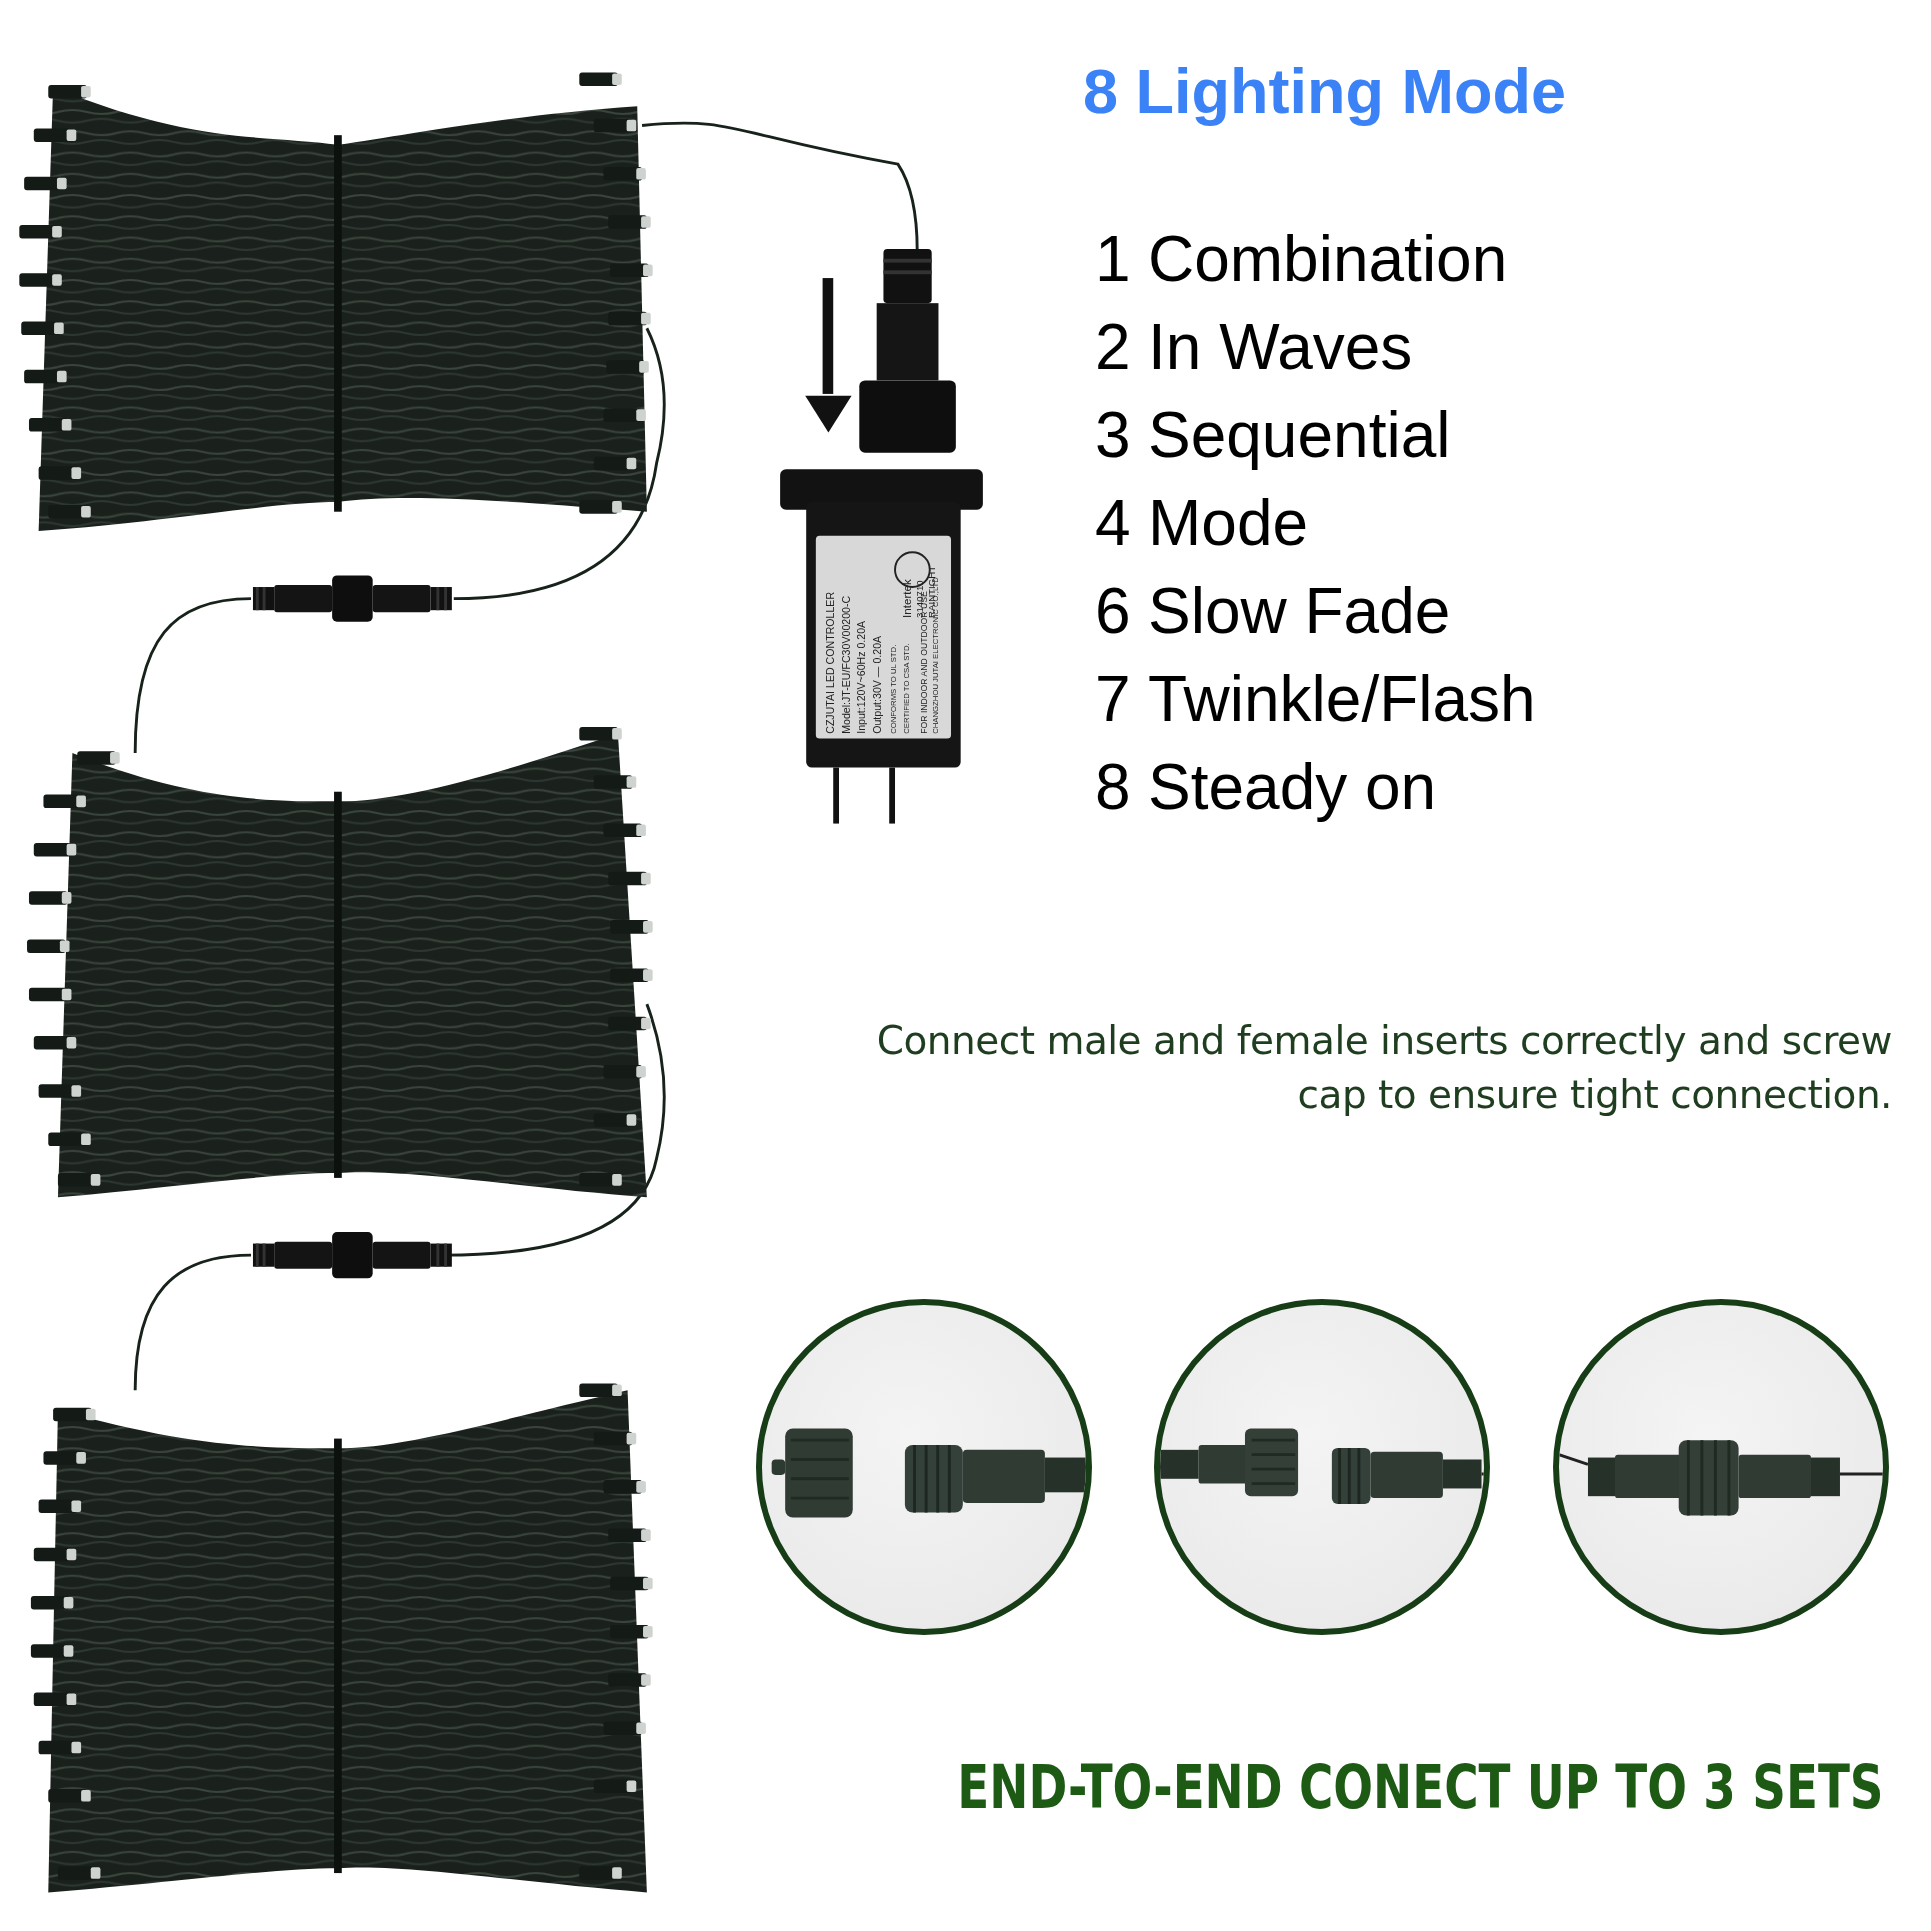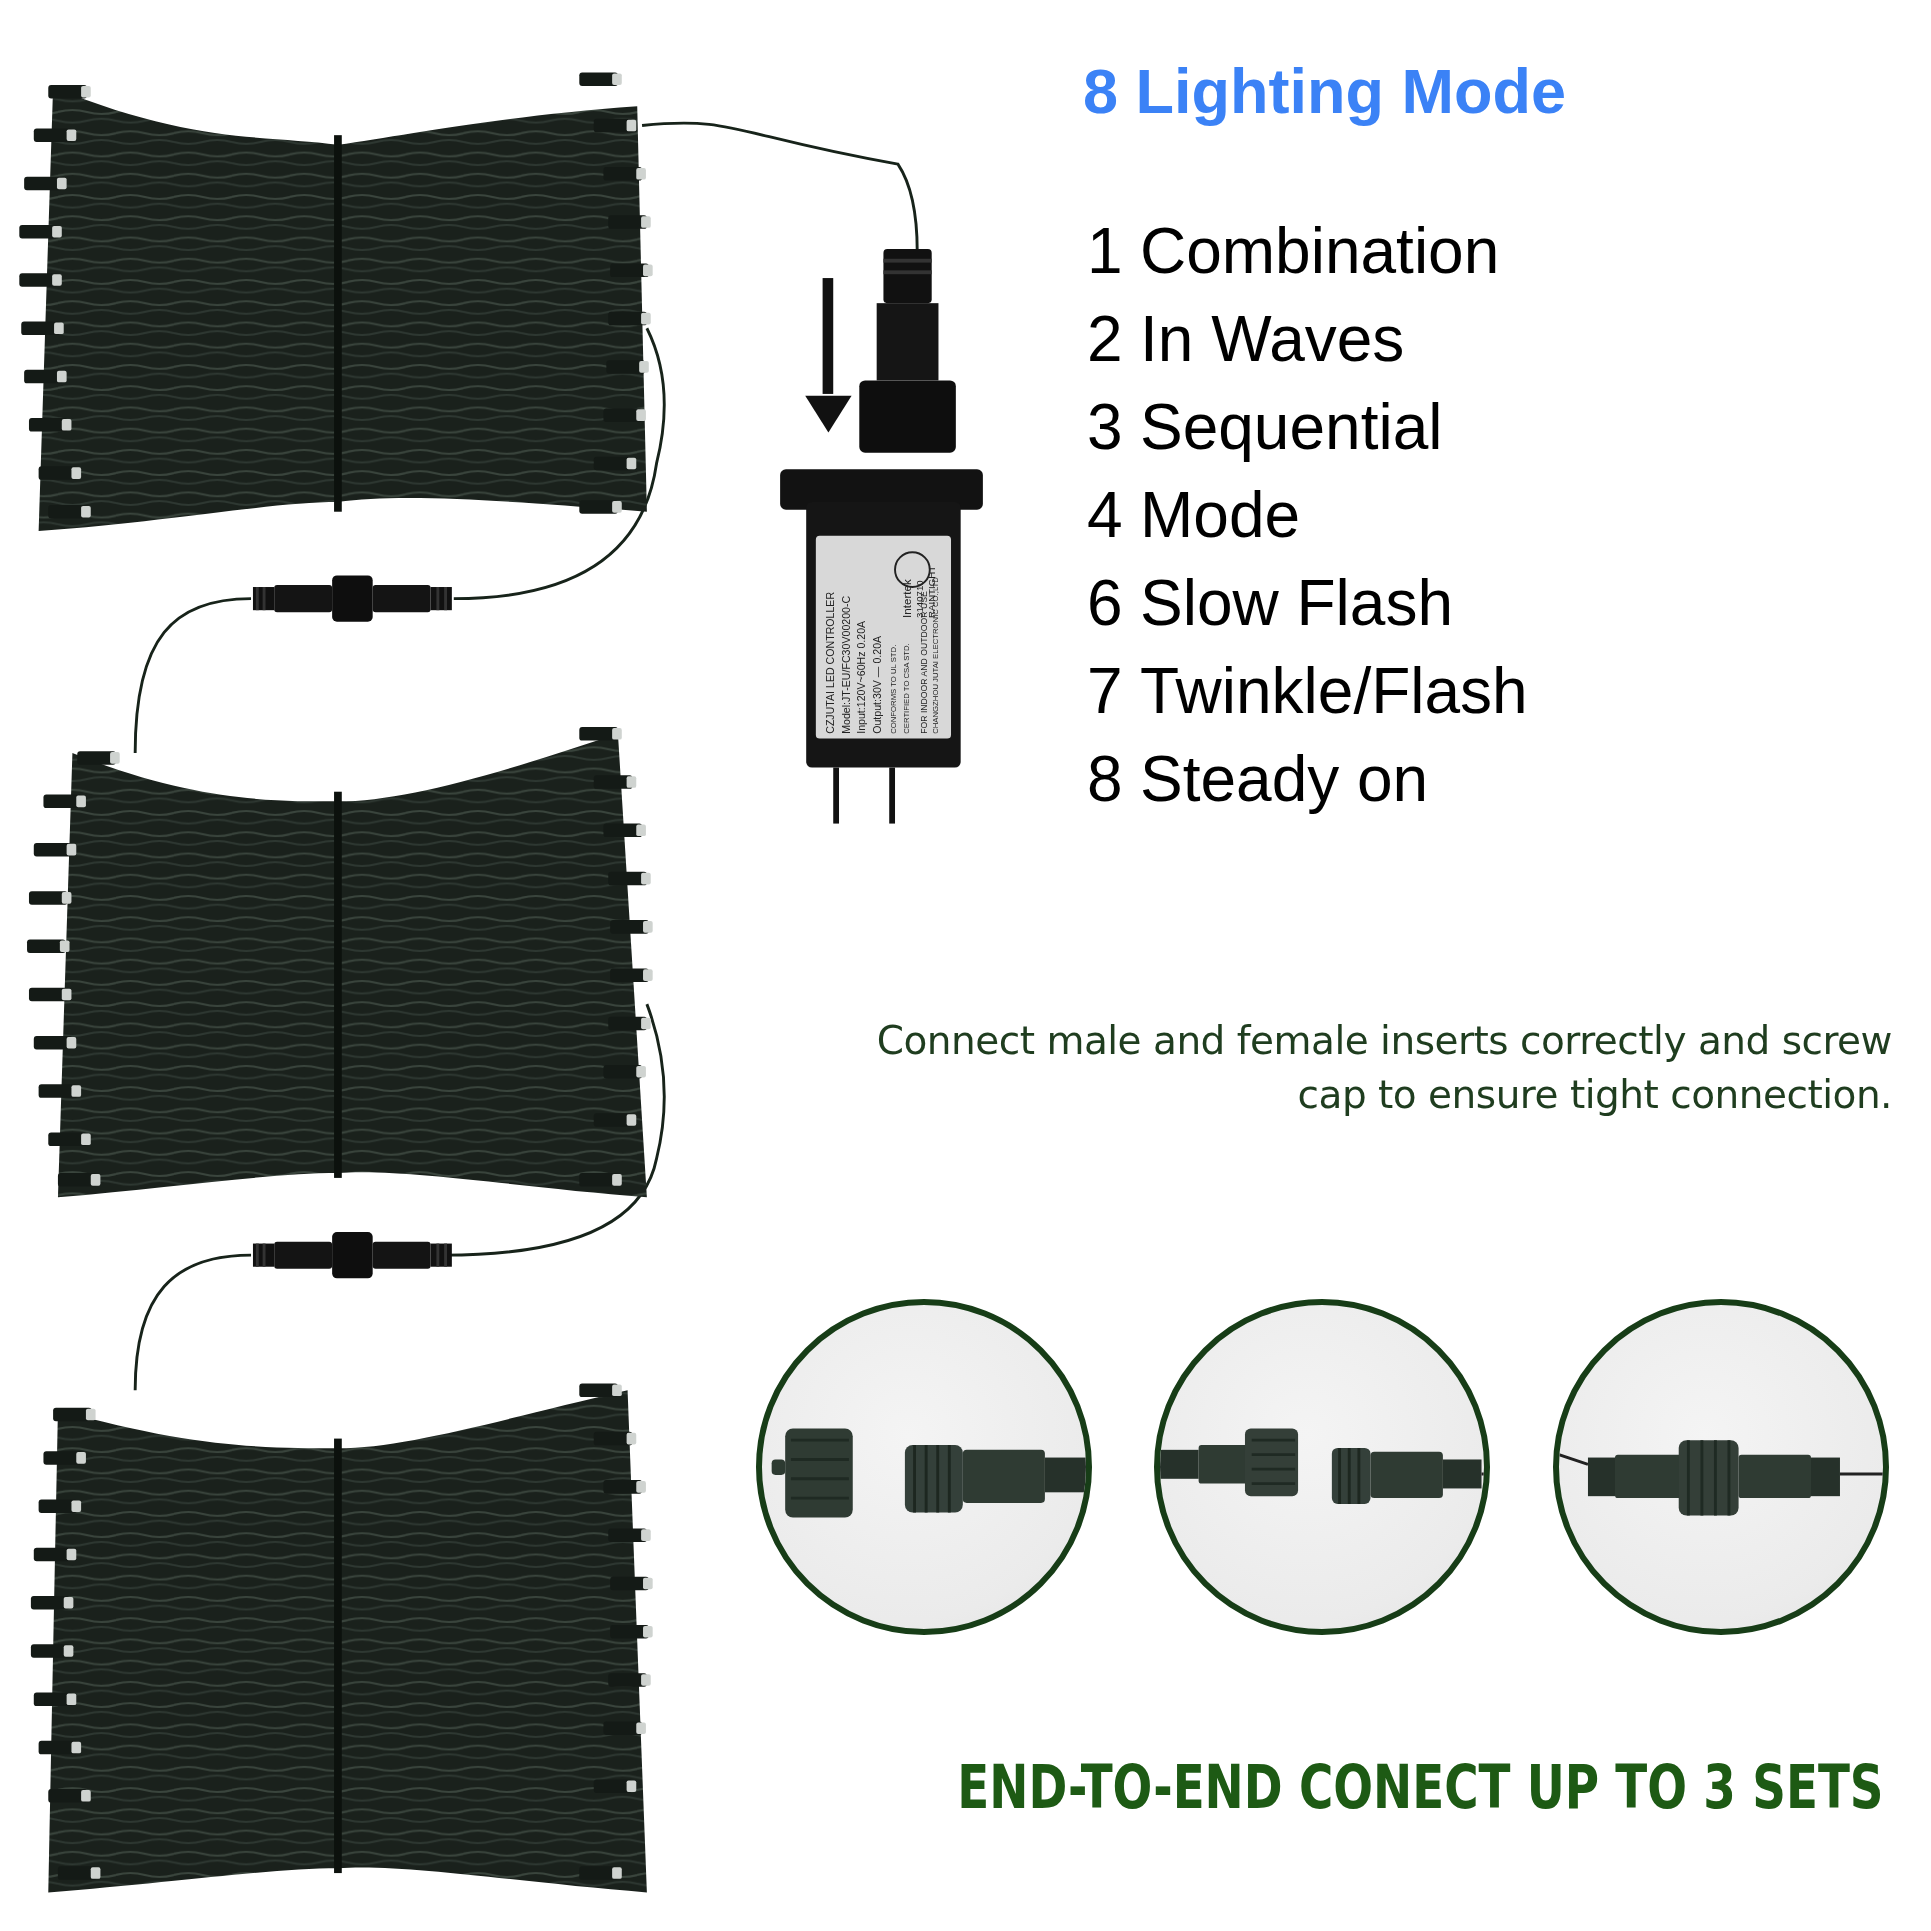--- a/index.html
+++ b/index.html
@@ -6,21 +6,21 @@
   body { width: 1931px; height: 1931px; position: relative; overflow: hidden; font-family: "Liberation Sans", sans-serif; }
   .abs { position: absolute; }
 
   
   .title {
     left: 1083px; top: 60px;
     font-family: "Liberation Sans", sans-serif;
     font-weight: 700; font-size: 63px; color: #3b82f6; letter-spacing: 0px;
     white-space: nowrap; line-height: 1;
   }
-  .mode-list { left: 1083px; top: 203px; margin: 4px; padding: 0; list-style: none; }
+  .mode-list { left: 1083px; top: 203px; margin: 12px; padding: 0; list-style: none; }
   .mode-item {
     font-family: "Liberation Sans", sans-serif;
     font-size: 64px; color: #000; line-height: 88px; height: 88px; white-space: nowrap;
   }
   .mode-item .num { margin-right: 17.4px; }
 
   .instruction {
     left: 772px; top: 1014px; width: 1120px; text-align: right;
     font-family: "DejaVu Sans", sans-serif; font-size: 39px; color: #1f3d1f;
     line-height: 54px; letter-spacing: -0.5px;
@@ -48,21 +48,21 @@
 </head>
 <body>
 
 <div class="abs title">8 Lighting Mode</div>
 
 <ul class="abs mode-list">
   <li class="mode-item"><span class="num">1</span><span>Combination</span></li>
   <li class="mode-item"><span class="num">2</span><span>In Waves</span></li>
   <li class="mode-item"><span class="num">3</span><span>Sequential</span></li>
   <li class="mode-item"><span class="num">4</span><span>Mode</span></li>
-  <li class="mode-item"><span class="num">6</span><span>Slow Flash</span></li>
+  <li class="mode-item"><span class="num">6</span><span>Slow Fade</span></li>
   <li class="mode-item"><span class="num">7</span><span>Twinkle/Flash</span></li>
   <li class="mode-item"><span class="num">8</span><span>Steady on</span></li>
 </ul>
 
 <div class="abs instruction">
   <div>Connect male and female inserts correctly and screw</div>
   <div>cap to ensure tight connection.</div>
 </div>
 
 <div class="abs footer-title">END-TO-END CONECT UP TO 3 SETS</div>

